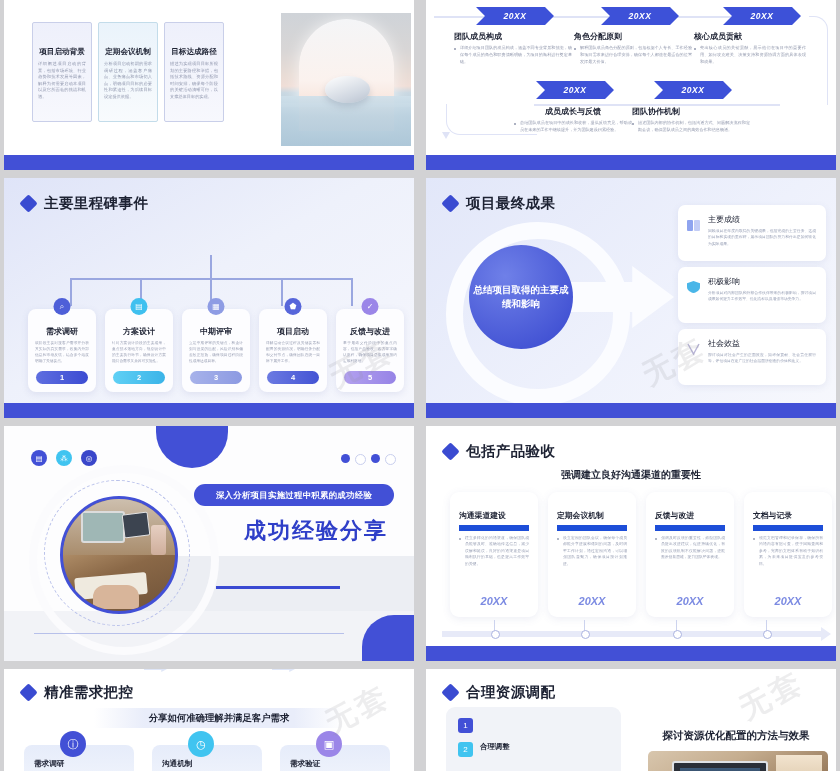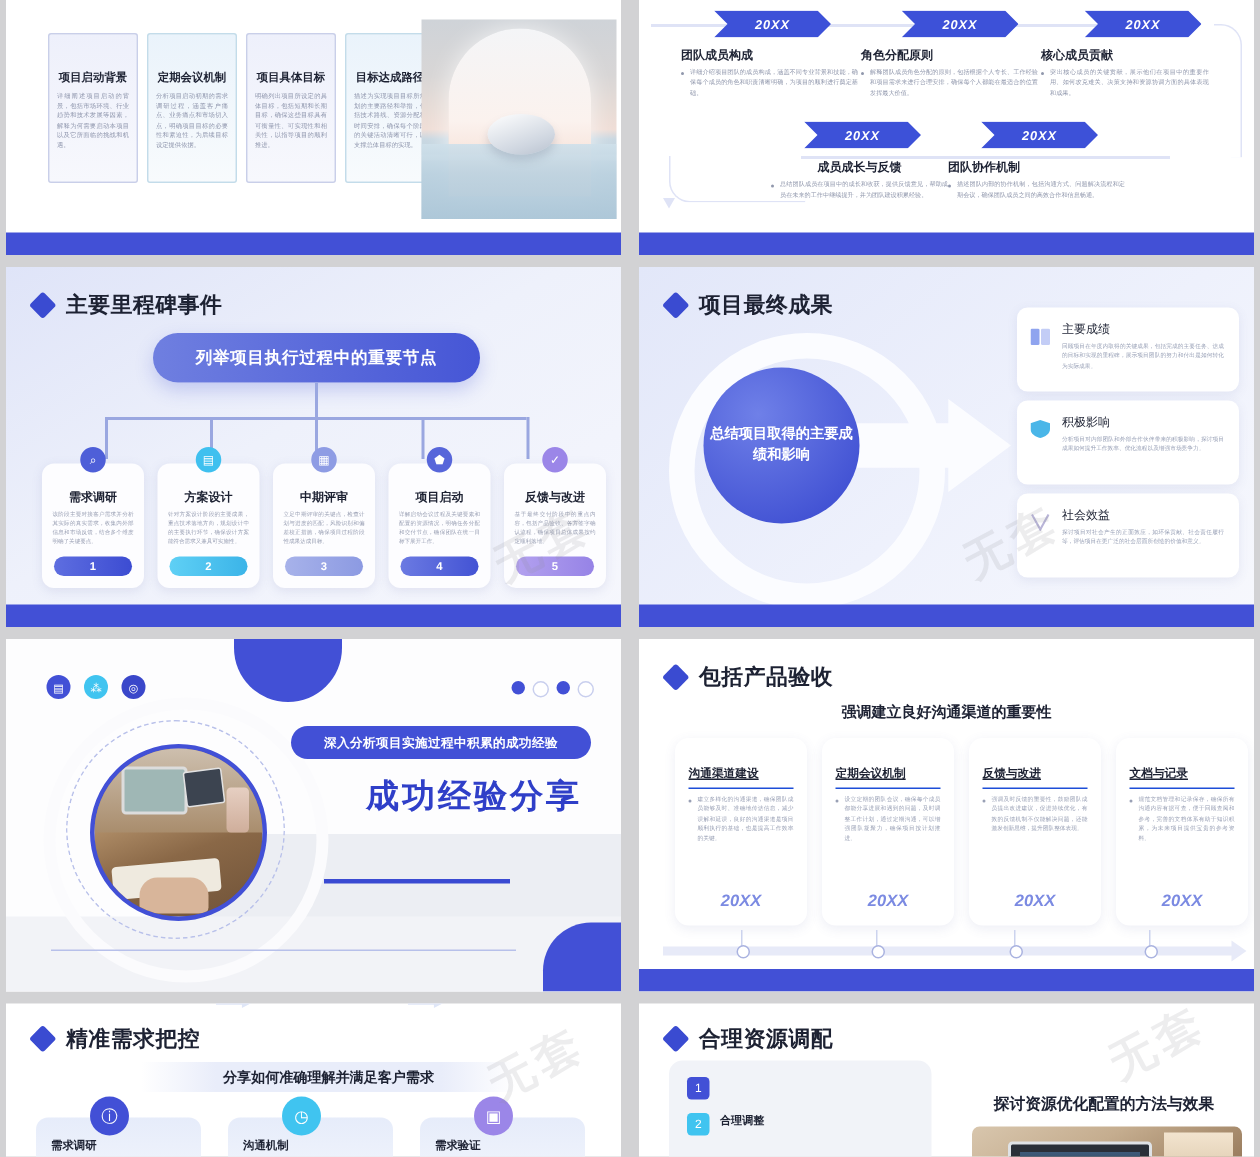--- a/index.html
+++ b/index.html
@@ -172,21 +172,21 @@
   .s5 .rule2{position:absolute;left:30px;bottom:27px;width:310px;height:1.5px;background:#b7c0ea;}
 
   
   .s6 .sub{position:absolute;left:0;right:0;top:42px;text-align:center;font-size:10px;font-weight:bold;color:#1d2233;}
   .s6 .ccards{position:absolute;left:24px;top:66px;display:flex;gap:10px;}
   .s6 .cc{
     width:88px;height:125px;border-radius:9px;background:#fff;
     box-shadow:0 2px 8px rgba(90,100,160,.11);
     padding:18px 9px 0;box-sizing:border-box;position:relative;
   }
-  .s6 .cc h5{margin:0 0 4px;font-size:7.8px;font-weight:bold;color:#1d2233;padding-bottom:4px;border-bottom:1px solid #1d4ed8;text-decoration:underline;}
+  .s6 .cc h5{margin:0 0 4px;font-size:7.8px;font-weight:bold;color:#1d2233;padding-bottom:4px;border-bottom:6px solid #1d4ed8;}
   .s6 .cc p{margin:0;font-size:3.8px;line-height:1.7;color:#99a0b5;text-align:justify;padding-left:6px;position:relative;}
   .s6 .cc p:before{content:"";position:absolute;left:0;top:3px;width:2px;height:2px;background:#99a0b5;border-radius:50%;}
   .s6 .cc .yr{position:absolute;left:0;right:0;bottom:10px;text-align:center;font-size:11px;font-style:italic;font-weight:bold;color:#7b8ae2;}
   .s6 .axis{position:absolute;left:16px;right:14px;top:205px;height:6px;background:#e7eaf8;}
   .s6 .axis:after{content:"";position:absolute;right:-9px;top:-4px;border-left:10px solid #e7eaf8;border-top:7px solid transparent;border-bottom:7px solid transparent;}
   .s6 .tick{position:absolute;width:1px;height:14px;background:#ccd3ee;top:194px;}
   .s6 .nub{position:absolute;width:7px;height:7px;border-radius:50%;background:#fff;border:1px solid #aab3e0;top:204px;}
 
   
   .s7 .sub{
@@ -230,24 +230,20 @@
       <div class="cards">
         <div class="c">
           <h4>项目启动背景</h4>
           <p>详细阐述项目启动的背景，包括市场环境、行业趋势和技术发展等因素，解释为何需要启动本项目以及它所面临的挑战和机遇。</p>
         </div>
         <div class="c">
           <h4>定期会议机制</h4>
           <p>分析项目启动初期的需求调研过程，涵盖客户痛点、业务痛点和市场切入点，明确项目目标的必要性和紧迫性，为后续目标设定提供依据。</p>
         </div>
         <div class="c">
-          <h4>项目具体目标</h4>
-          <p>明确列出项目所设定的具体目标，包括短期和长期目标，确保这些目标具有可衡量性、可实现性和相关性，以指导项目的顺利推进。</p>
-        </div>
-        <div class="c">
           <h4>目标达成路径</h4>
           <p>描述为实现项目目标所规划的主要路径和举措，包括技术路线、资源分配和时间安排，确保每个阶段的关键活动清晰可行，以支撑总体目标的实现。</p>
         </div>
       </div>
       <div class="hero">
         <div class="arch"></div>
         <div class="shelf"></div>
         <div class="water"></div>
         <div class="rock"></div>
       </div>
@@ -292,21 +288,20 @@
     </div>
     <div class="bluebar"></div>
   </div>
 
   <div class="slide s3">
     <div class="canvas">
       <div class="stitle" style="left:18px;top:16px;">
         <span class="diamond"></span>
         <span class="txt">主要里程碑事件</span>
       </div>
-      <div class="banner">列举项目执行过程中的重要节点</div>
       <div class="vline" style="left:206px;top:77px;width:1.5px;height:24px;"></div>
       <div class="vline" style="left:66px;top:100px;width:281px;height:1.5px;"></div>
       <div class="vline" style="left:66px;top:100px;width:1.5px;height:28px;"></div>
       <div class="vline" style="left:136px;top:100px;width:1.5px;height:28px;"></div>
       <div class="vline" style="left:206px;top:100px;width:1.5px;height:28px;"></div>
       <div class="vline" style="left:277px;top:100px;width:1.5px;height:28px;"></div>
       <div class="vline" style="left:347px;top:100px;width:1.5px;height:28px;"></div>
 
       <div class="mcards">
         <div class="m">

